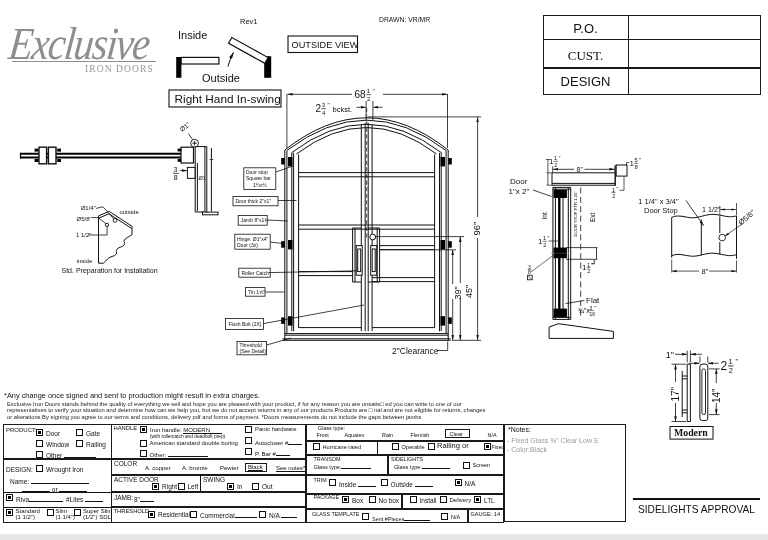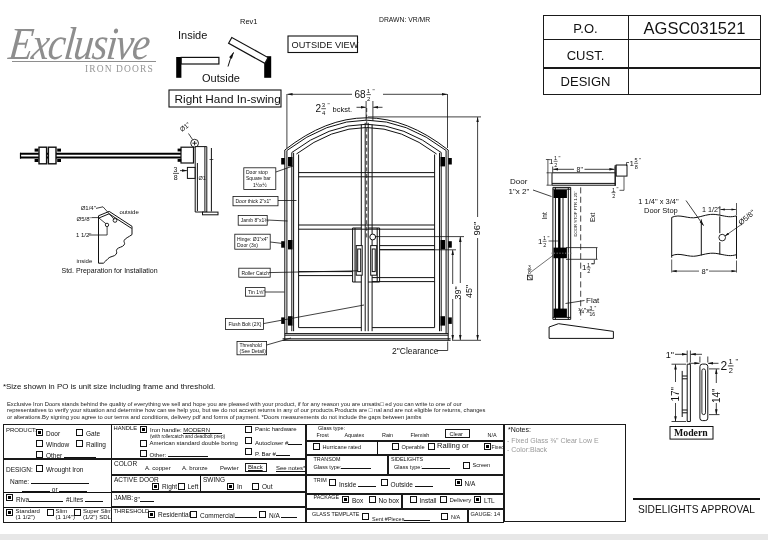--- a/index.html
+++ b/index.html
@@ -24,28 +24,27 @@
 
 <div class="t" style="left:85px;top:64px;font-family:'Liberation Serif',serif;font-size:9.5px;color:#979797;letter-spacing:1.1px;">IRON DOORS</div>
 
 <div class="bx" style="left:543px;top:15px;width:218px;height:80px;border-width:1.6px;border-color:#1a1a1a;"></div>
 <div class="vl" style="left:627.5px;top:15px;height:80px;width:1.6px;background:#1a1a1a;"></div>
 <div class="hl" style="left:543px;top:38.5px;width:218px;height:1.6px;background:#1a1a1a;"></div>
 <div class="hl" style="left:543px;top:67px;width:218px;height:1.6px;background:#1a1a1a;"></div>
 
 <div class="t" style="left:543px;top:20.5px;width:85px;text-align:center;font-size:13px;">P.O.</div>
 
-<div class="t" style="left:628px;top:18.5px;width:133px;text-align:center;font-size:16.5px;">AGSC031521</div>
-
-<div class="t" style="left:543px;top:47.5px;width:85px;text-align:center;font-size:13px;">CUST.</div>
+
+<div class="t" style="left:543px;top:47.5px;width:85px;text-align:center;font-size:13px;font-family:Liberation Serif, serif;">CUST.</div>
 
 <div class="t" style="left:543px;top:73.5px;width:85px;text-align:center;font-size:13px;">DESIGN</div>
 
-<div class="t" style="left:3px;top:381.5px;font-size:7.9px;">*Size shown in PO is unit size including frame and threshold.</div>
-
+
+<div class="t" style="left:4px;top:391px;font-size:7.4px;">*Any change once signed and sent to production might result in extra charges.</div>
 
 <div class="t" style="left:7px;top:400.9px;font-size:5.8px;line-height:6.55px;color:#222;">Exclusive Iron Doors stands behind the quality of everything we sell and hope you are pleased with your product, if for any reason you are unsatis□&nbsp;ed you can write to one of our<br>representatives to verify your situation and determine how can we help you, but we do not accept returns in any of our products.Products are □&nbsp;nal and are not eligible for returns, changes<br>or alterations.By signing you agree to our terms and conditions, delivery pdf and forms of payment. *Doors measurements do not include the gaps between jambs</div>
 
 <div class="hl" style="left:633px;top:498px;width:127px;height:1.5px;"></div>
 
 <div class="t" style="left:633px;top:503.5px;width:127px;text-align:center;font-size:10.2px;">SIDELIGHTS APPROVAL</div>
 
 <div class="abs" style="left:0px;top:534px;width:768px;height:6px;background:#e7e7e7;"></div>
 
 <svg class="abs" style="left:0;top:0;" width="768" height="540" viewBox="0 0 768 540" fill="none" stroke-linecap="butt">

